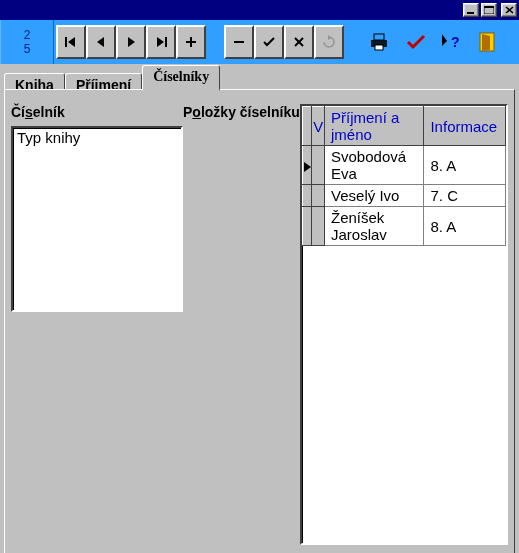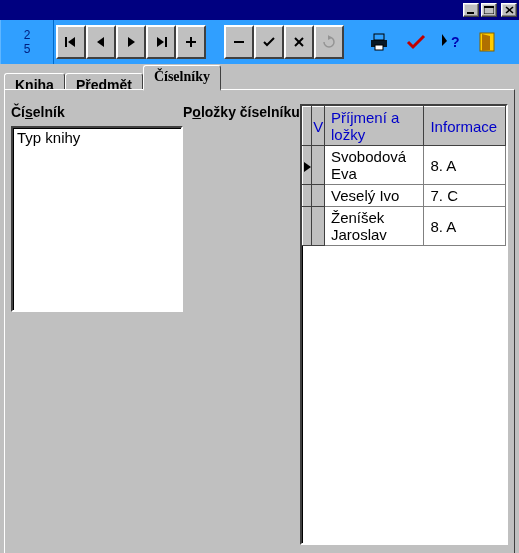--- a/index.html
+++ b/index.html
@@ -275,21 +275,21 @@
           <rect x="1" y="1" width="14" height="18" fill="#ffcc00" stroke="#806000"></rect>
           <polygon points="3,2 11,4 11,18 3,19" fill="#b07000"></polygon>
         </svg>
     </div>
   </div>
 </div>
 
 <div class="content">
   <div class="tabs">
     <div class="tab">Kniha</div>
-    <div class="tab">Předmět</div>
+    <div class="tab">Příjmení</div>
     <div class="tab active">Číselníky</div>
   </div>
   <div class="tab-body">
     <div class="left-pane">
       <div class="section-label">
         <span>Čí</span><span class="underline-char">s</span><span>elník</span>
       </div>
       <div class="listbox">
         <div class="list-item">Typ knihy</div>
       </div>
@@ -297,21 +297,21 @@
     <div class="right-pane">
       <div class="section-label">
         <span>P</span><span class="underline-char">o</span><span>ložky číselníku</span>
       </div>
       <div class="grid-wrap">
         <table class="grid">
           <tbody>
               <tr>
             <th class="rowhdr"></th>
             <th class="selhdr">V</th>
-            <th class="col-name">Příjmení a ložky</th>
+            <th class="col-name">Příjmení a jméno</th>
             <th class="col-info">Informace</th>
           </tr>
           <tr>
             <td class="rowhdr rowcur"></td>
             <td class="selhdr"></td>
             <td>Svobodová Eva</td>
             <td>8. A</td>
           </tr>
           <tr>
             <td class="rowhdr"></td>

